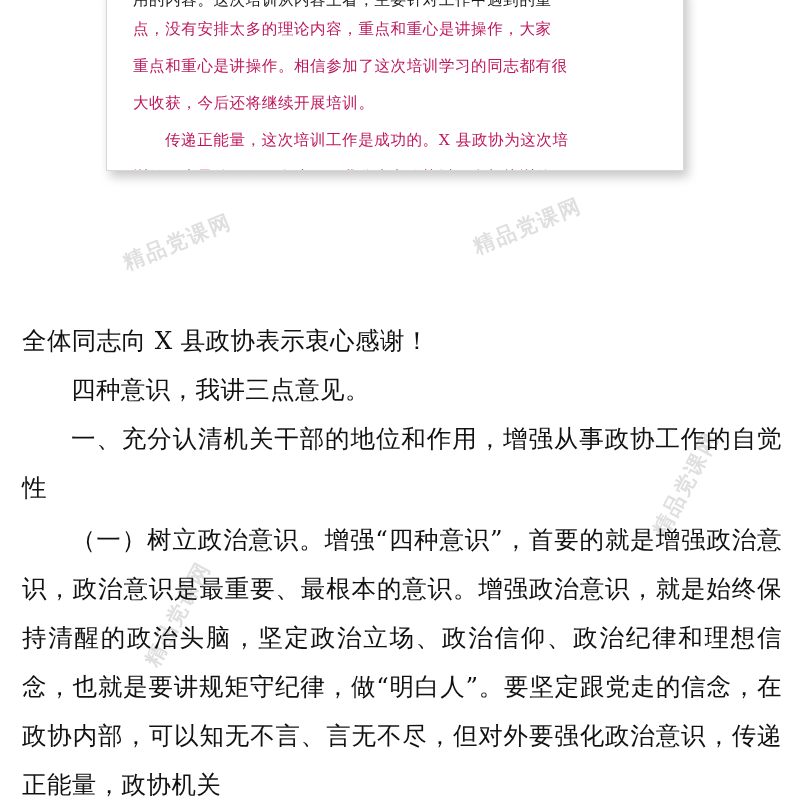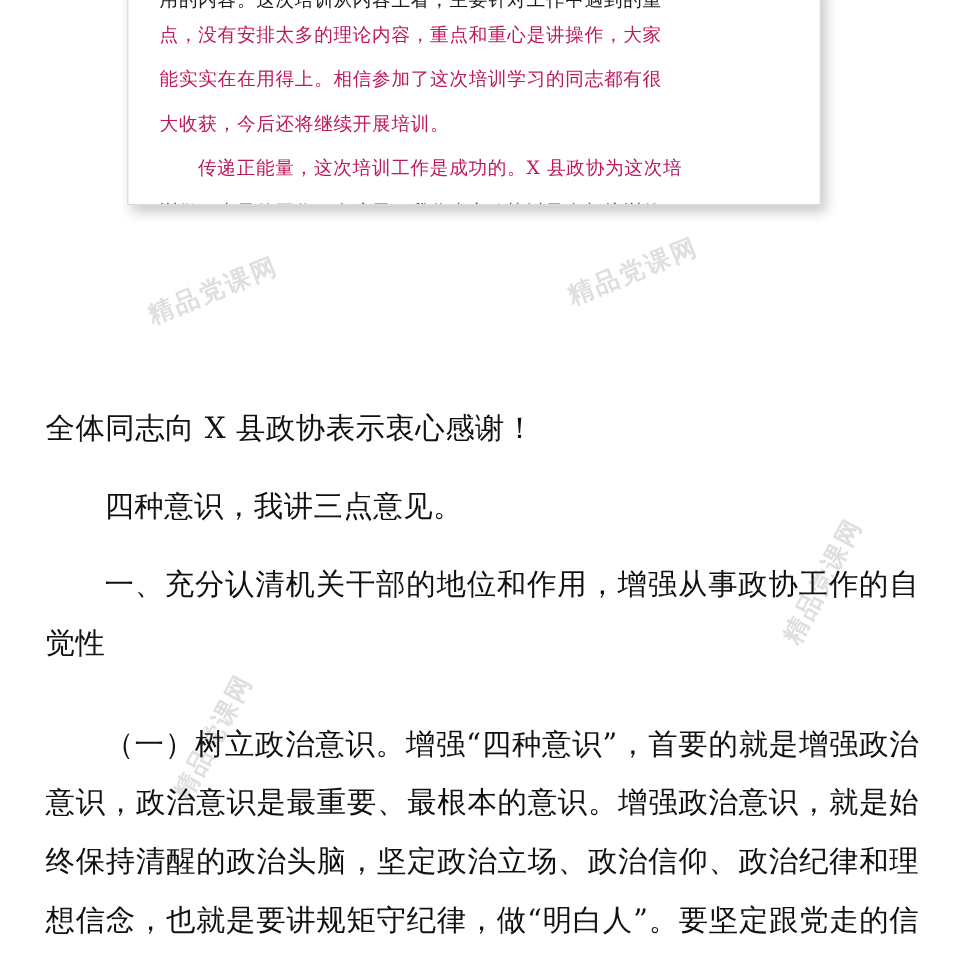--- a/index.html
+++ b/index.html
@@ -71,39 +71,39 @@
   .doc-body {
     position: absolute;
     left: 22px;
     top: 316px;
     width: 760px;
   }
   .para {
     font-size: 24.5px;
     line-height: 49px;
     letter-spacing: 0.4px;
-    margin: 16px;
+    margin: 0;
     color: #111111;
     text-align: justify;
   }
   .para.indent2 { text-indent: 49px; }
   .para.heading {
     font-weight: 400;
     text-indent: 49px;
   }
   .spacer-sm { height: 3px; }
 </style>
 </head>
 <body>
 
 <div class="preview-card">
   <div class="preview-inner">
     <div class="preview-line clip-top">用的内容。这次培训从内容上看，主要针对工作中遇到的重</div>
     <div class="preview-line">点，没有安排太多的理论内容，重点和重心是讲操作，大家</div>
-    <div class="preview-line">能实实在在用得上。相信参加了这次培训学习的同志都有很</div>
+    <div class="preview-line">重点和重心是讲操作。相信参加了这次培训学习的同志都有很</div>
     <div class="preview-line">大收获，今后还将继续开展培训。</div>
     <div class="preview-line indent">传递正能量，这次培训工作是成功的。X 县政协为这次培</div>
     <div class="preview-line">训做了大量的工作。在这里，我代表市政协以及参加培训的</div>
   </div>
 </div>
 
 <div class="wm wm-a">精品党课网</div>
 <div class="wm wm-b">精品党课网</div>
 <div class="wm wm-c">精品党课网</div>
 <div class="wm wm-d">精品党课网</div>

